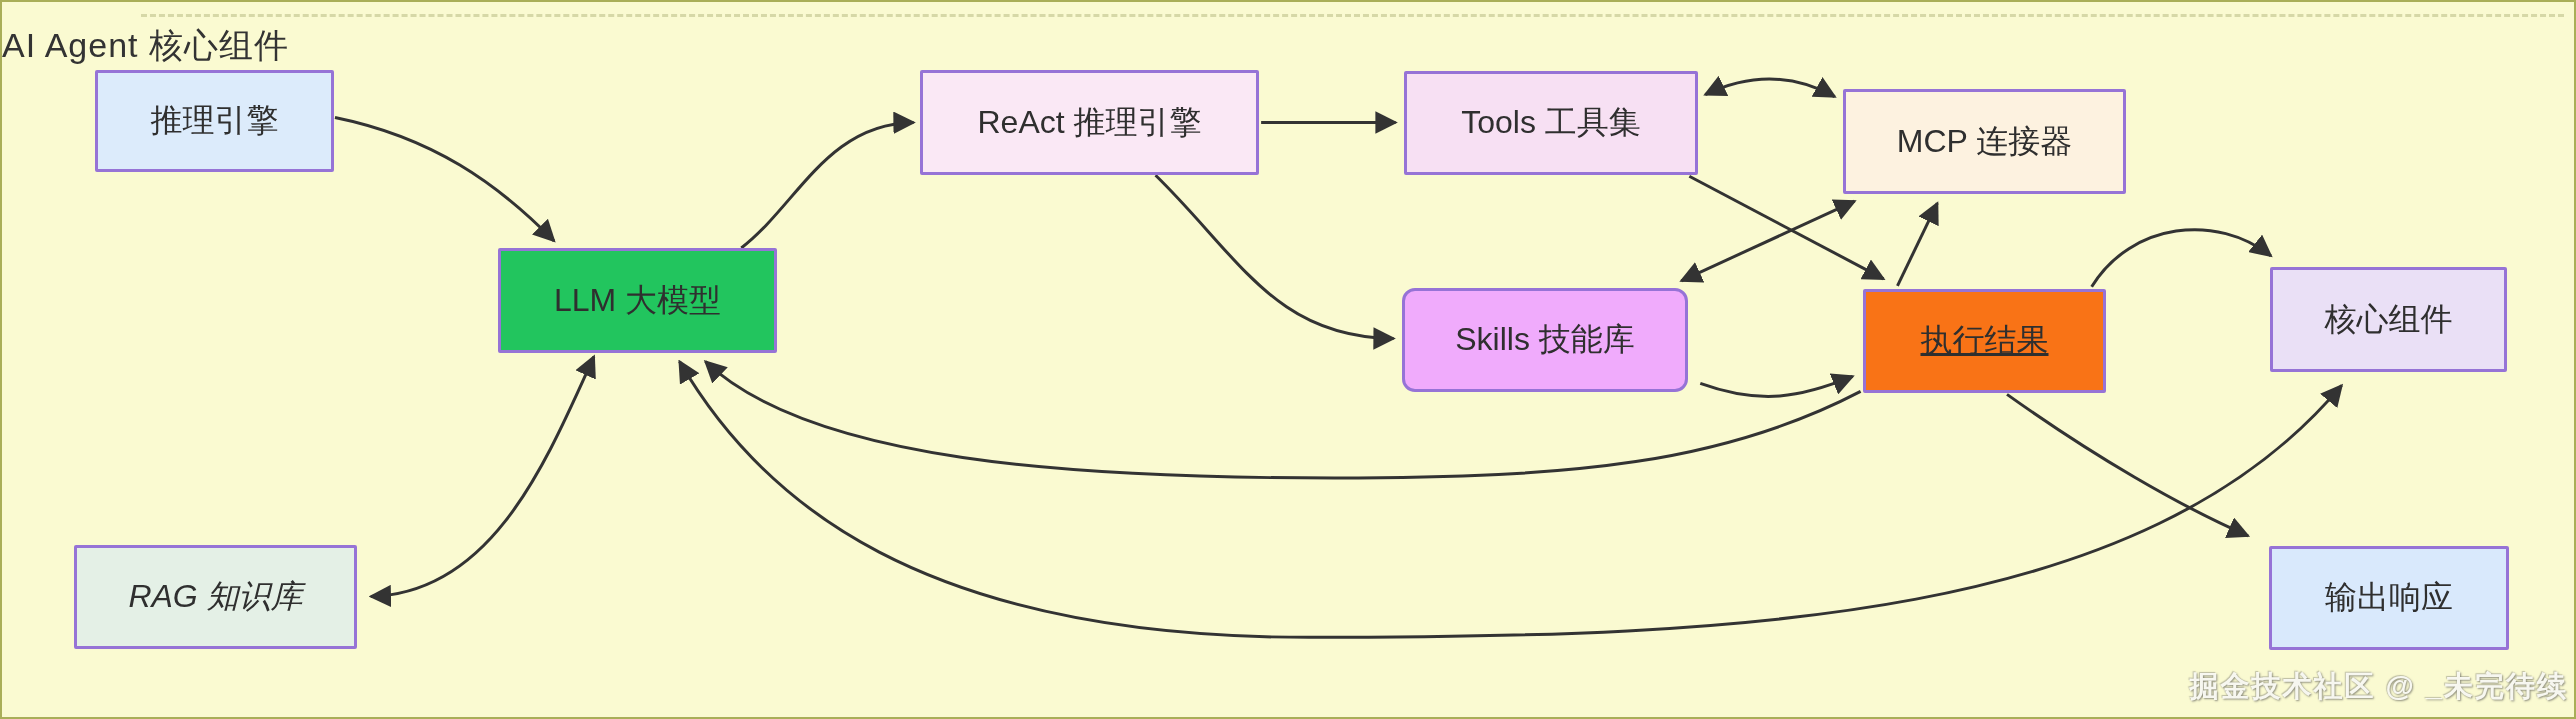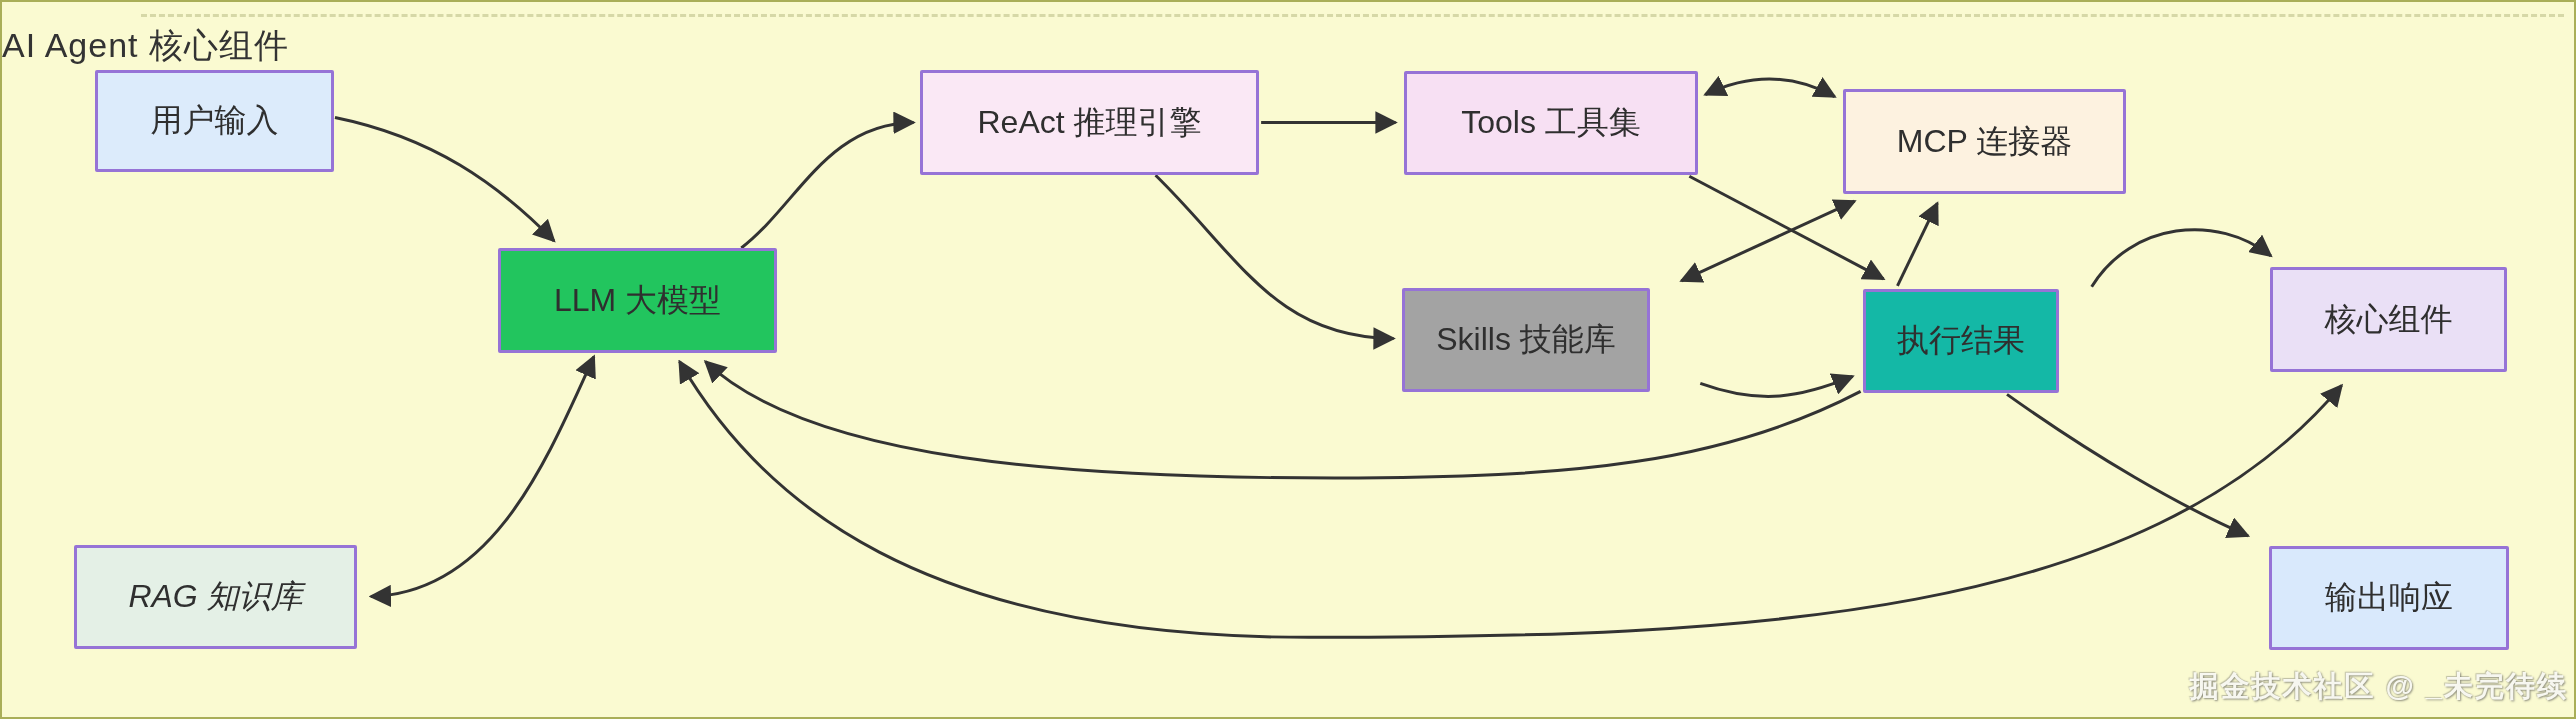--- a/index.html
+++ b/index.html
@@ -71,38 +71,38 @@
         <path class="edge" d="M 2098,286 C 2138,221 2224,212 2278,255" marker-end="url(#arrow-end)"></path>
         <path class="edge" d="M 2013,394 C 2100,456 2186,506 2255,536" marker-end="url(#arrow-end)"></path>
         <path class="edge" d="M 1866,391 C 1728,463 1578,478 1338,478 C 1078,478 812,462 706,361" marker-end="url(#arrow-end)"></path>
         <path class="edge" d="M 680,361 C 762,502 922,638 1312,638 C 1752,638 2152,620 2349,385" marker-end="url(#arrow-end)" marker-start="url(#arrow-start)"></path>
         <path class="edge" d="M 594,356 C 546,462 492,594 370,597" marker-end="url(#arrow-end)" marker-start="url(#arrow-start)"></path>
       </g>
   </svg>
 
   <div id="node-layer">
       <div class="node" style="left: 93px; top: 68px; width: 239px; height: 102px; background: rgb(220, 235, 251);">
-        <span>用户输入</span>
+        <span>推理引擎</span>
       </div>
       <div class="node" style="left: 496px; top: 246px; width: 279px; height: 105px; background: #22c55e;">
         <span>LLM 大模型</span>
       </div>
       <div class="node" style="left: 918px; top: 68px; width: 339px; height: 105px; background: rgb(250, 232, 245);">
         <span>ReAct 推理引擎</span>
       </div>
       <div class="node" style="left: 1402px; top: 69px; width: 294px; height: 104px; background: rgb(247, 224, 243); text-align: right;">
         <span>Tools 工具集</span>
       </div>
       <div class="node" style="left: 1841px; top: 87px; width: 283px; height: 105px; background: rgb(253, 242, 224);">
         <span>MCP 连接器</span>
       </div>
-      <div class="node" style="left: 1400px; top: 286px; width: 248px; height: 104px; background: #a3a3a3;">
+      <div class="node" style="left: 1400px; top: 286px; width: 286px; height: 104px; background: #f0abfc; border-radius: 13px;">
         <span>Skills 技能库</span>
       </div>
-      <div class="node" style="left: 1861px; top: 287px; width: 196px; height: 104px; background: #14b8a6;">
+      <div class="node" style="left: 1861px; top: 287px; width: 243px; height: 104px; background: #f97316; text-decoration: underline;">
         <span>执行结果</span>
       </div>
       <div class="node" style="left: 2268px; top: 265px; width: 237px; height: 105px; background: rgb(234, 224, 246);">
         <span>核心组件</span>
       </div>
       <div class="node" style="left: 72px; top: 543px; width: 283px; height: 104px; background: rgb(228, 240, 230); font-style: italic;">
         <span>RAG 知识库</span>
       </div>
       <div class="node" style="left: 2267px; top: 544px; width: 240px; height: 104px; background: rgb(217, 233, 252);">
         <span>输出响应</span>

